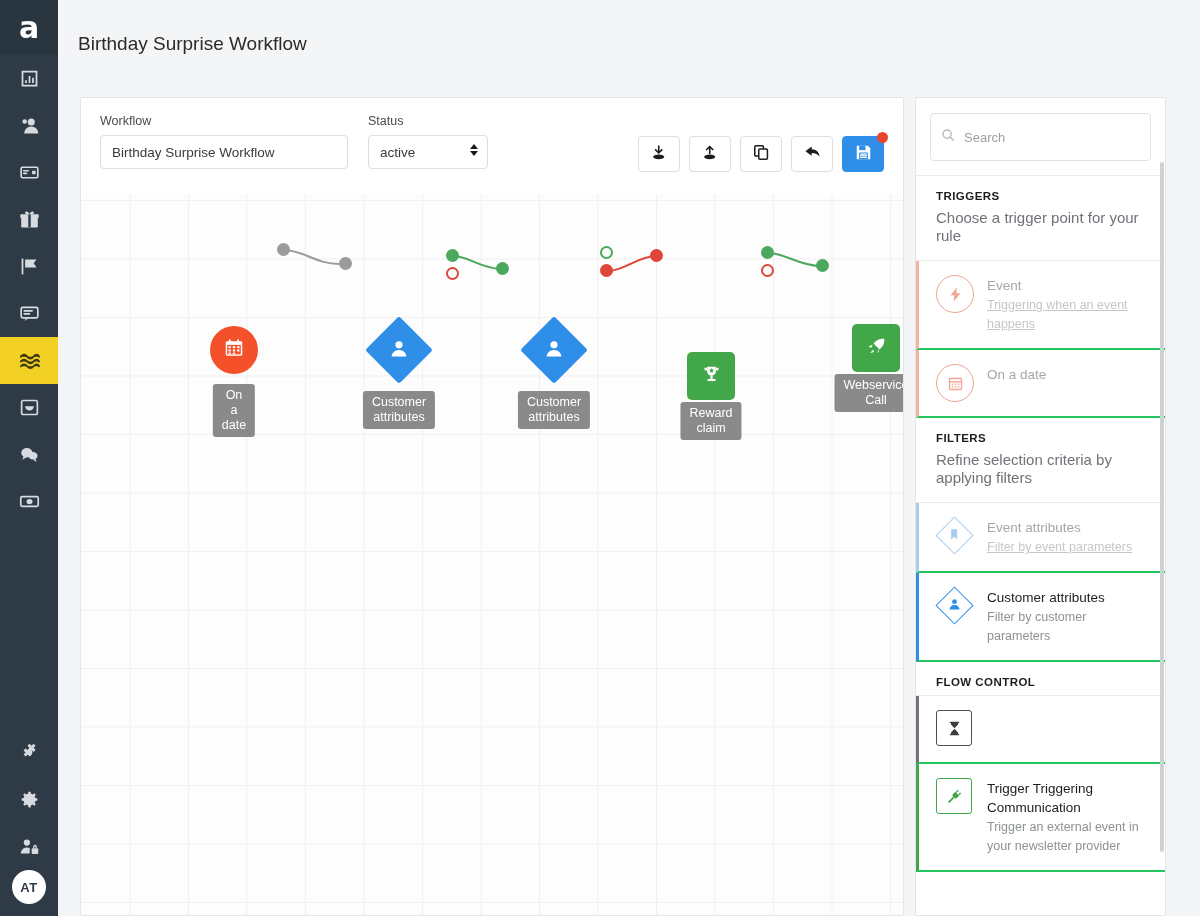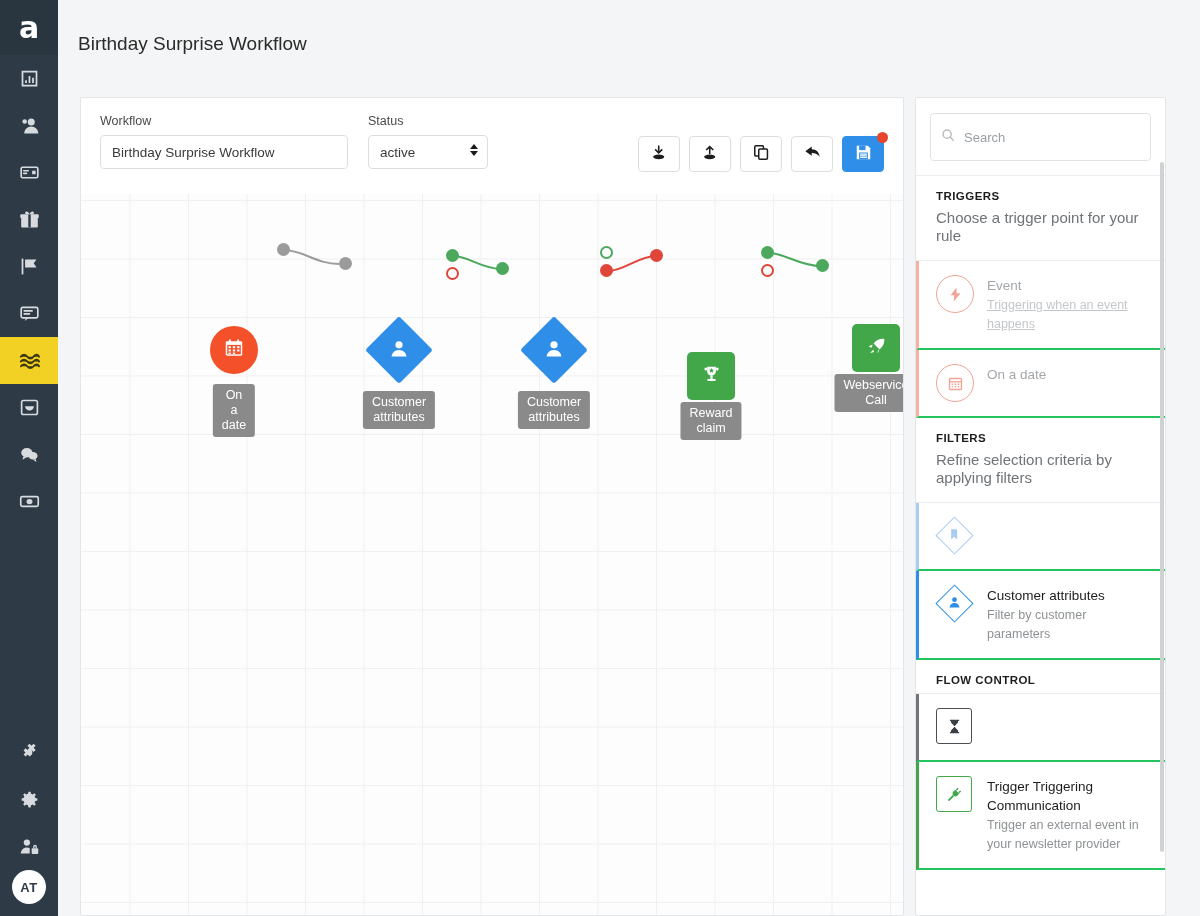--- a/index.html
+++ b/index.html
@@ -612,20 +612,24 @@
       <div class="pal-item filt dim">
         <div class="pal-ico">
           <div class="ico-dia-o">
             <span class="in">
               <svg width="13" height="13" viewBox="0 0 24 24" fill="#a9cdf0">
                   <path d="M6.5 2.5h11v19l-5.5-5-5.5 5v-19z"></path>
                 </svg>
             </span>
           </div>
         </div>
+        <div class="pal-txt">
+          <div class="pal-name">Event attributes</div>
+          <div class="pal-desc">Filter by event parameters</div>
+        </div>
       </div>
 
       <div class="pal-item filt lit">
         <div class="pal-ico">
           <div class="ico-dia-o strong">
             <span class="in">
               <svg width="14" height="14" viewBox="0 0 24 24" fill="#2f8fe8">
                   <circle cx="12" cy="7.6" r="4.1"></circle>
                   <path d="M3.6 21c0-4.3 3.8-7.6 8.4-7.6s8.4 3.3 8.4 7.6H3.6z"></path>
                 </svg>

